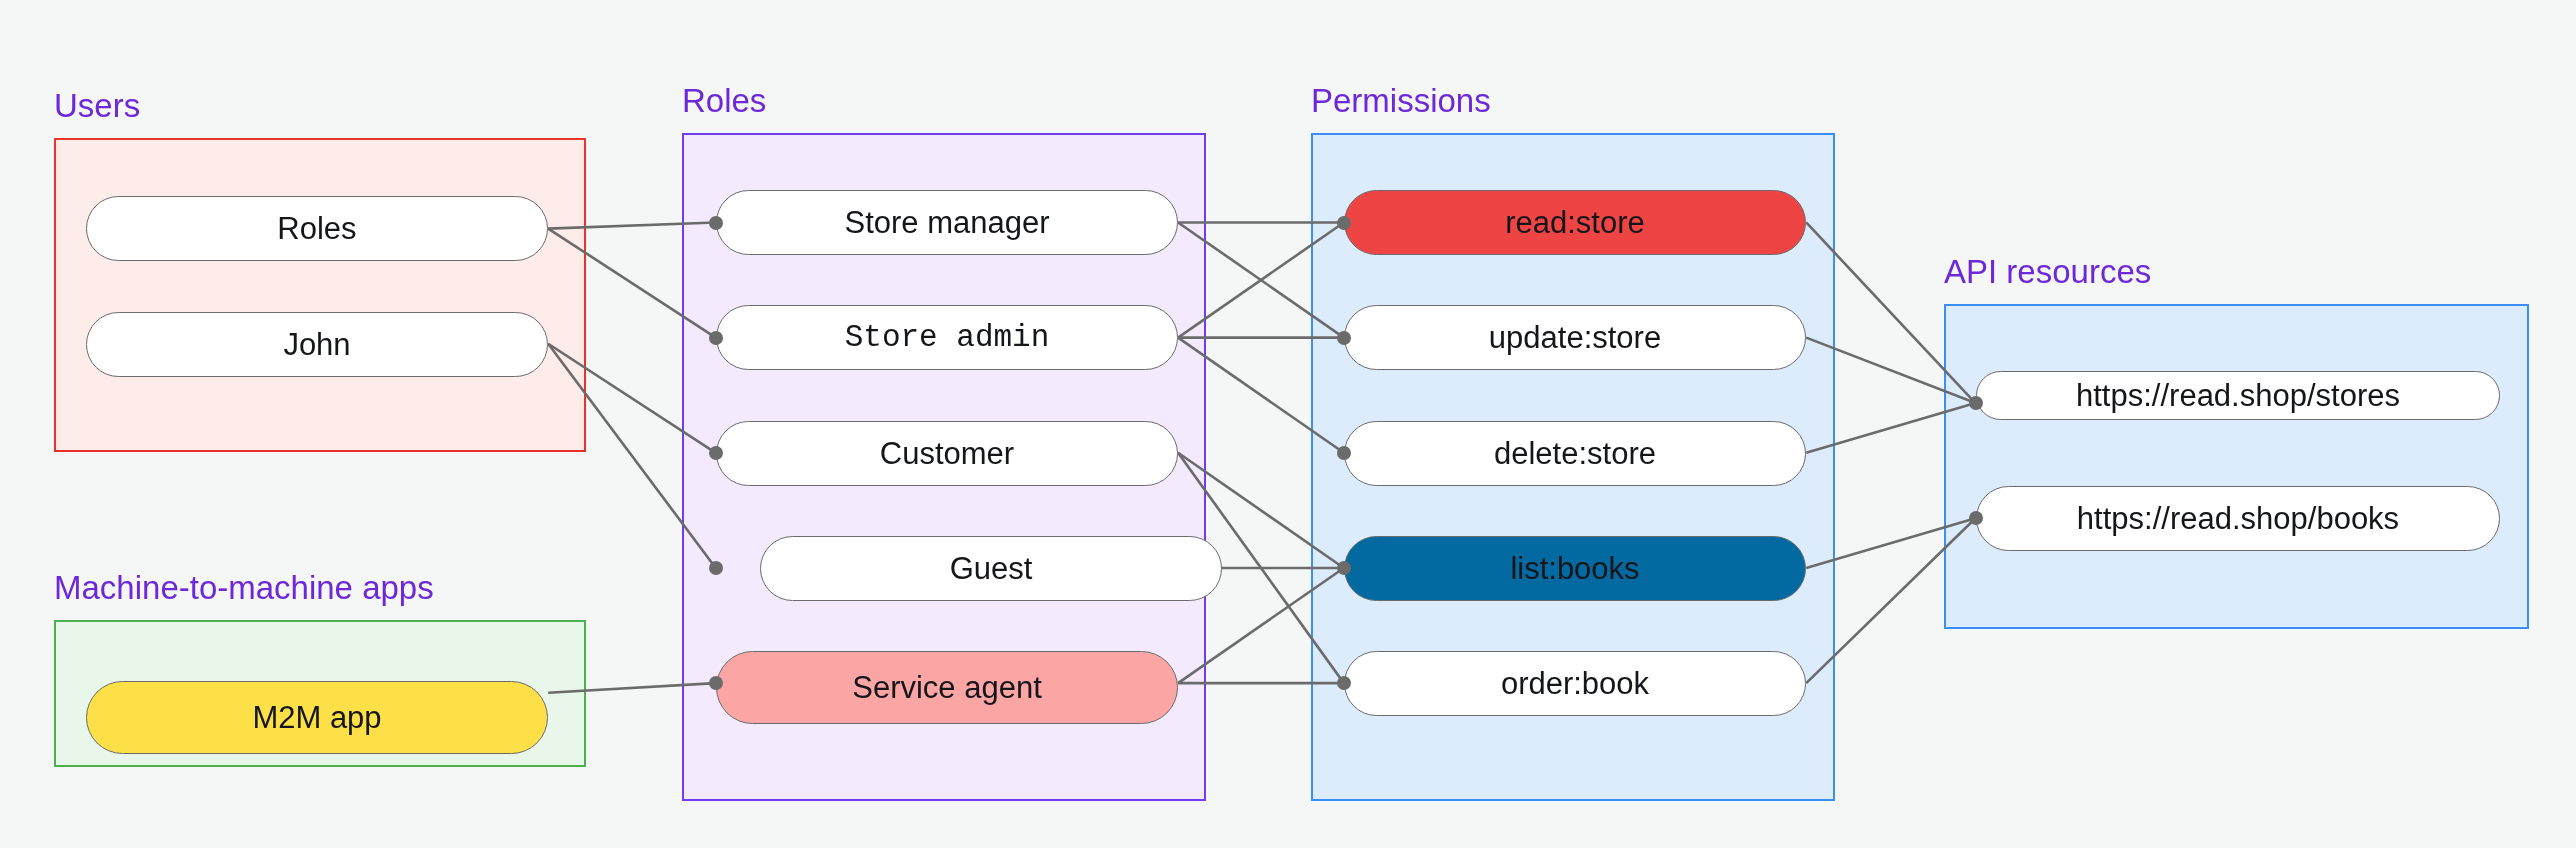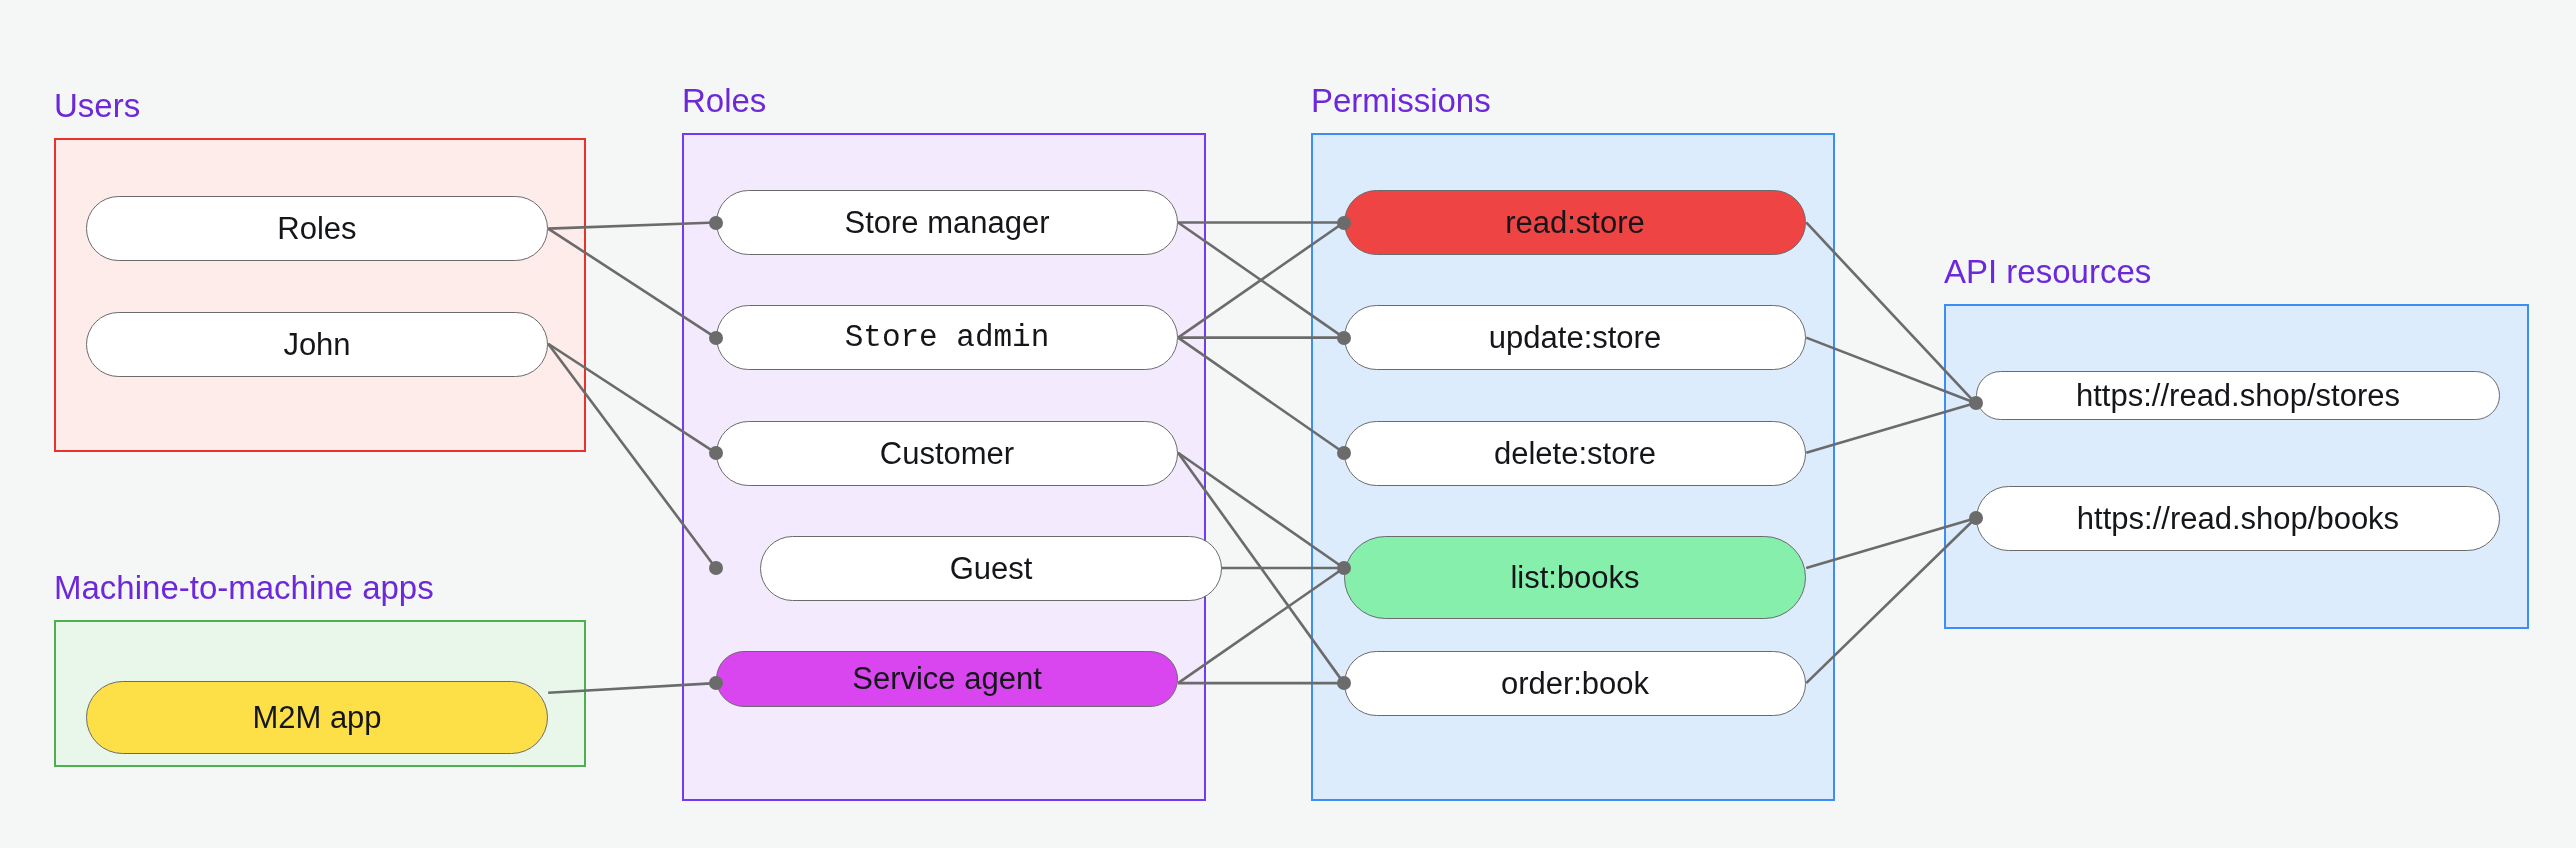--- a/index.html
+++ b/index.html
@@ -79,33 +79,33 @@
     </div>
     <div class="node" style="left: 716px; top: 305px; width: 462px; height: 65px; background: rgb(255, 255, 255); border-color: rgb(107, 107, 107); font-family: Liberation Mono, monospace;">
       <span>Store admin</span>
     </div>
     <div class="node" style="left: 716px; top: 421px; width: 462px; height: 65px; background: rgb(255, 255, 255); border-color: rgb(107, 107, 107);">
       <span>Customer</span>
     </div>
     <div class="node" style="left: 760px; top: 536px; width: 462px; height: 65px; background: rgb(255, 255, 255); border-color: rgb(107, 107, 107);">
       <span>Guest</span>
     </div>
-    <div class="node" style="left: 716px; top: 651px; width: 462px; height: 56px; background: #d946ef; border-color: rgb(107, 107, 107); justify-content: center;">
+    <div class="node" style="left: 716px; top: 651px; width: 462px; height: 73px; background: #fca5a5; border-color: rgb(107, 107, 107); justify-content: center;">
       <span>Service agent</span>
     </div>
     <div class="node" style="left: 1344px; top: 190px; width: 462px; height: 65px; background: #ef4444; border-color: rgb(107, 107, 107);">
       <span>read:store</span>
     </div>
     <div class="node" style="left: 1344px; top: 305px; width: 462px; height: 65px; background: rgb(255, 255, 255); border-color: rgb(107, 107, 107);">
       <span>update:store</span>
     </div>
     <div class="node" style="left: 1344px; top: 421px; width: 462px; height: 65px; background: rgb(255, 255, 255); border-color: rgb(107, 107, 107);">
       <span>delete:store</span>
     </div>
-    <div class="node" style="left: 1344px; top: 536px; width: 462px; height: 83px; background: #86efac; border-color: rgb(107, 107, 107); text-align: center;">
+    <div class="node" style="left: 1344px; top: 536px; width: 462px; height: 65px; background: #0369a1; border-color: rgb(107, 107, 107); text-align: center;">
       <span>list:books</span>
     </div>
     <div class="node" style="left: 1344px; top: 651px; width: 462px; height: 65px; background: rgb(255, 255, 255); border-color: rgb(107, 107, 107);">
       <span>order:book</span>
     </div>
     <div class="node" style="left: 1976px; top: 371px; width: 524px; height: 49px; background: rgb(255, 255, 255); border-color: rgb(107, 107, 107);">
       <span>https://read.shop/stores</span>
     </div>
     <div class="node" style="left: 1976px; top: 486px; width: 524px; height: 65px; background: rgb(255, 255, 255); border-color: rgb(107, 107, 107);">
       <span>https://read.shop/books</span>

